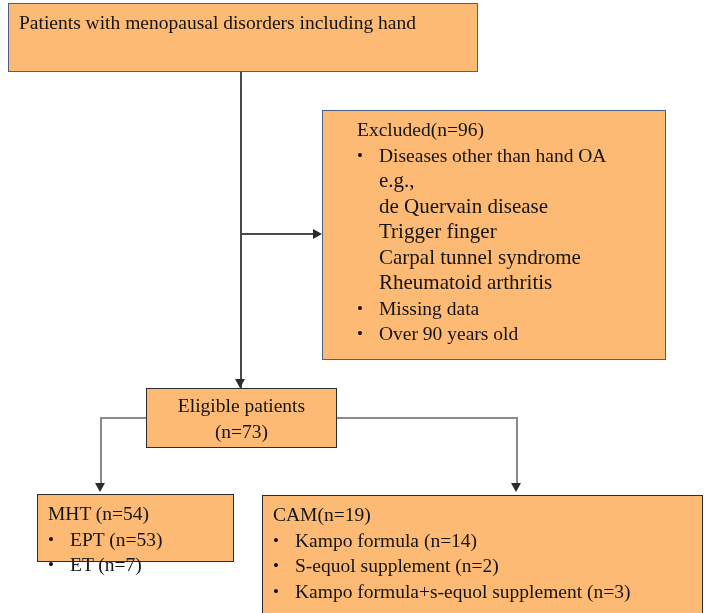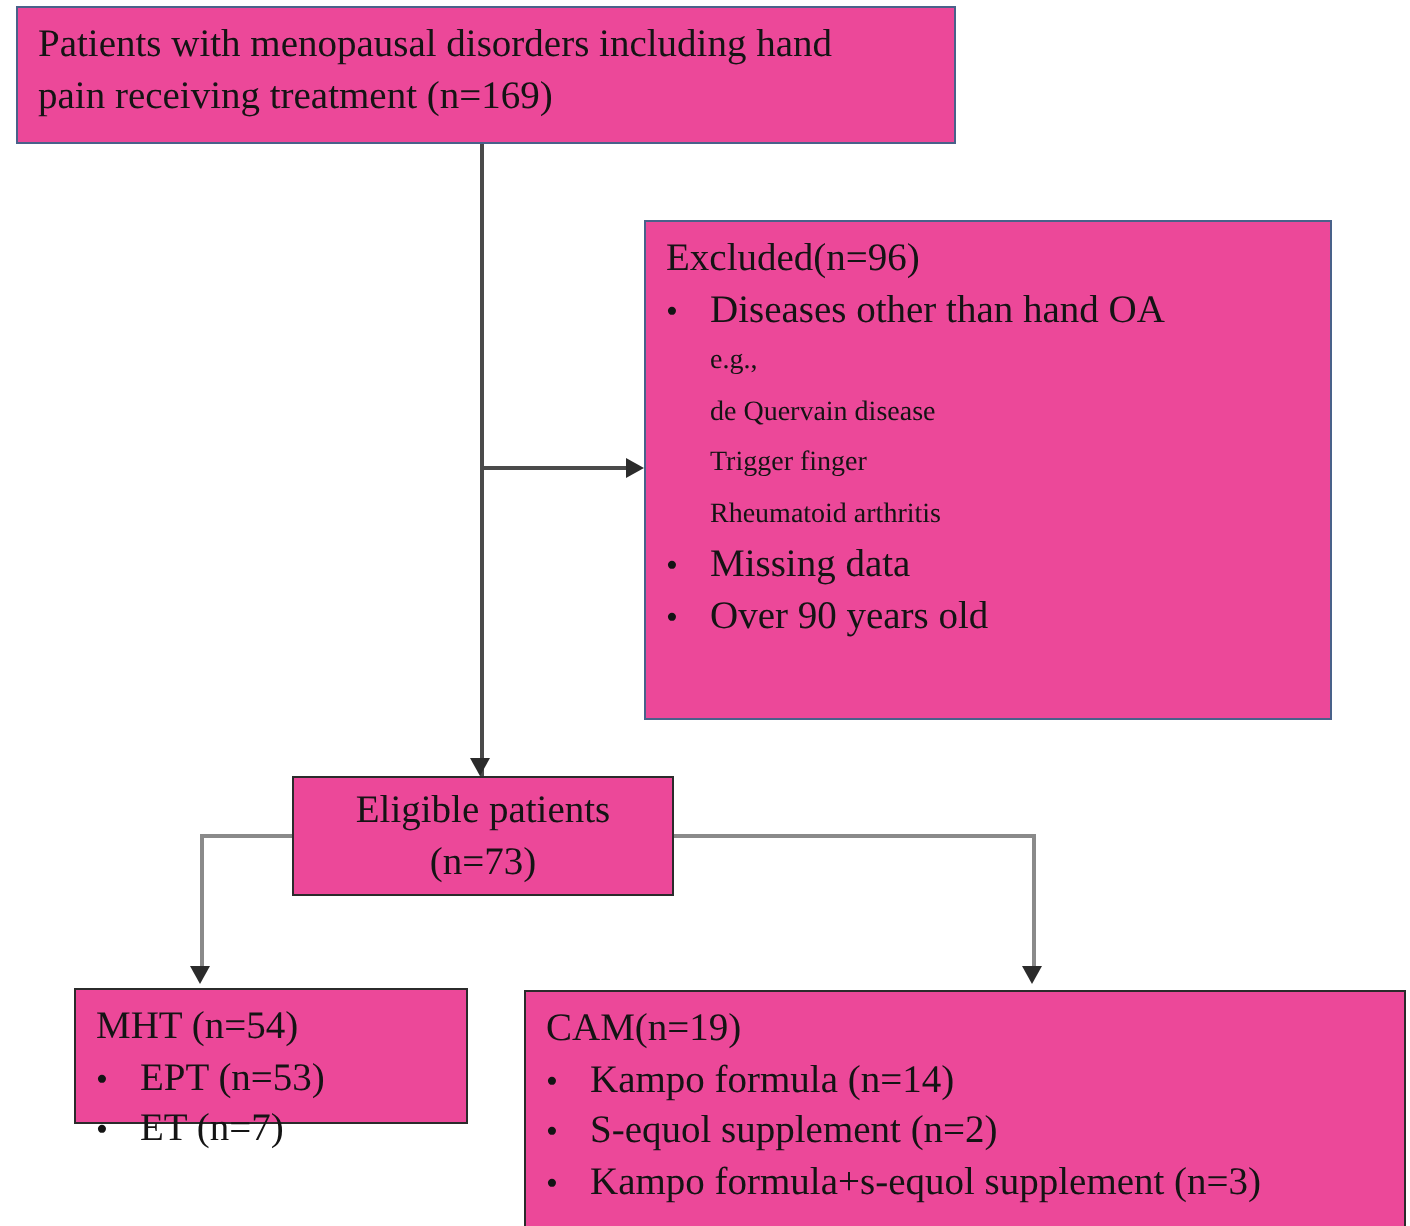--- a/index.html
+++ b/index.html
@@ -12,21 +12,21 @@
     width: 705px;
     height: 613px;
     background: #ffffff;
     font-family: "Liberation Serif", "DejaVu Serif", serif;
     color: #141414;
     overflow: hidden;
   }
   .node {
     position: absolute;
     box-sizing: border-box;
-    background: #ec4899;
+    background: #fdba74;
   }
   .node-blue {
     border: 1.5px solid #49618a;
   }
   .node-dark {
     border: 1.5px solid #2b2b2b;
   }
   .node-body {
     padding: 6px 10px 4px 10px;
   }
@@ -49,21 +49,21 @@
     flex: 0 0 22px;
     text-align: left;
     font-size: 17px;
     line-height: 25.5px;
   }
   .bullet-text {
     white-space: nowrap;
   }
   .sub-line {
     padding-left: 22px;
-    font-size: 14px;
+    font-size: 21px;
     line-height: 25.5px;
     white-space: nowrap;
   }
   
   .conn {
     position: absolute;
     background: #4a4a4a;
   }
   .conn-v { width: 1.5px; }
   .conn-h { height: 1.5px; }
@@ -79,21 +79,21 @@
   .arrow-right {
     position: absolute;
     width: 0;
     height: 0;
     border-top: 5.5px solid transparent;
     border-bottom: 5.5px solid transparent;
     border-left: 9px solid #2b2b2b;
   }
   
   #node-enrolled   { left: 8px;   top: 3px;   width: 470px; height: 69px; }
-  #node-excluded   { left: 322px; top: 110px; width: 344px; height: 250px; }
+  #node-excluded   { left: 322px; top: 110px; width: 344px; height: 250px; padding-left: 24px; }
   #node-eligible   { left: 146px; top: 388px; width: 191px; height: 60px; }
   #node-mht        { left: 37px;  top: 494px; width: 197px; height: 68px; }
   #node-cam        { left: 262px; top: 495px; width: 441px; height: 120px; }
 </style>
 </head>
 <body>
 
 <div id="flowchart-root">
 
   <div class="conn conn-v" style="left:240px; top:72px; height:316px;"></div>
@@ -107,35 +107,35 @@
   <div class="conn conn-v conn-light" style="left:100px; top:417px; height:68px;"></div>
   <div class="arrow-down" style="left:95px; top:483px;"></div>
 
   <div class="conn conn-h conn-light" style="left:336px; top:417px; width:181px;"></div>
   <div class="conn conn-v conn-light" style="left:516px; top:417px; height:68px;"></div>
   <div class="arrow-down" style="left:511px; top:483px;"></div>
 
   <div class="node node-blue" id="node-enrolled">
     <div class="node-body">
       <div class="ln">Patients with menopausal disorders including hand</div>
-      <div class="ln">pain  receiving treatment (n=169)</div>
     </div>
   </div>
 
   <div class="node node-blue" id="node-excluded">
     <div class="node-body">
       <div class="ln">Excluded(n=96)</div>
 
       <div class="bullet-row">
         <span class="bullet-mark">•</span>
         <span class="bullet-text">Diseases other than hand OA</span>
       </div>
       <div class="sub-line">e.g.,</div>
       <div class="sub-line">de Quervain disease</div>
       <div class="sub-line">Trigger finger</div>
+      <div class="sub-line">Carpal tunnel syndrome</div>
       <div class="sub-line">Rheumatoid arthritis</div>
 
       <div class="bullet-row">
         <span class="bullet-mark">•</span>
         <span class="bullet-text">Missing data</span>
       </div>
 
       <div class="bullet-row">
         <span class="bullet-mark">•</span>
         <span class="bullet-text">Over 90 years old</span>

